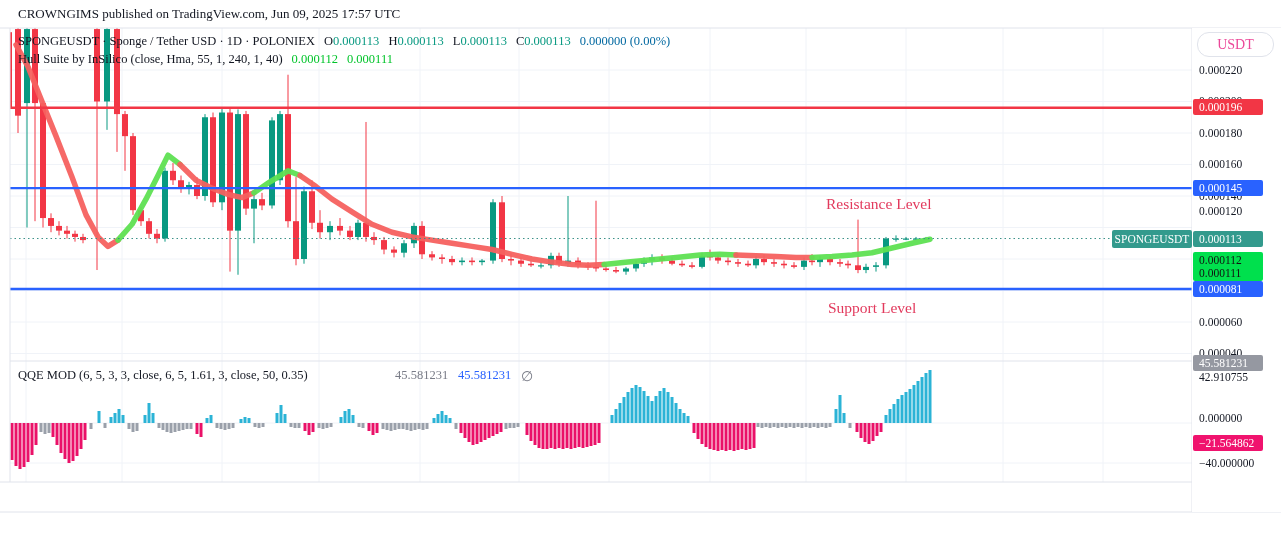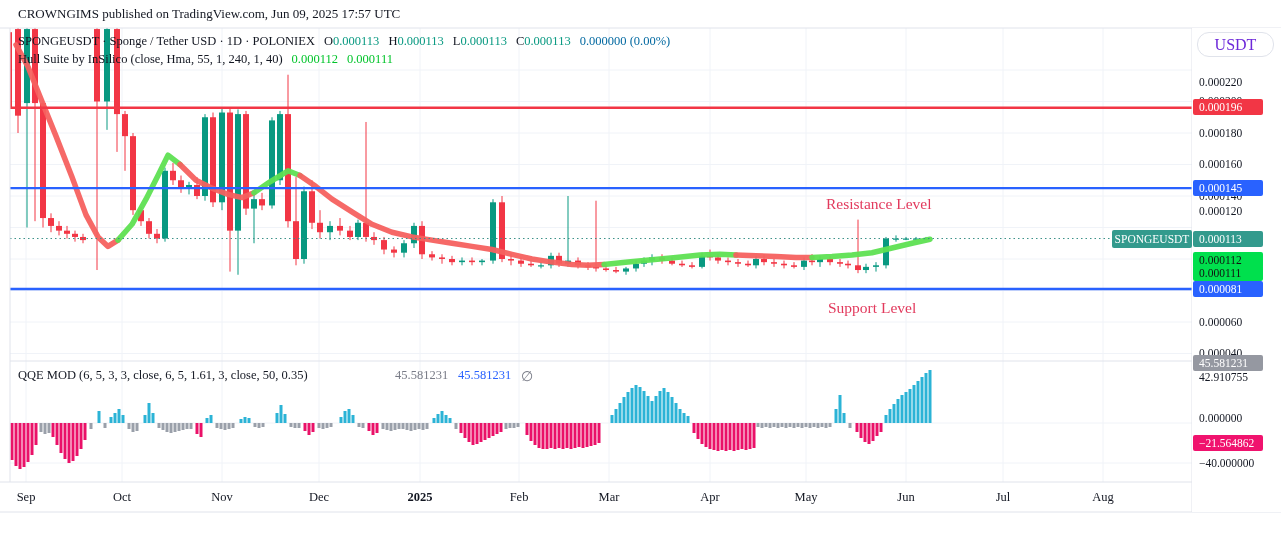--- a/index.html
+++ b/index.html
@@ -24,21 +24,21 @@
   .series-badge{position:absolute;left:1112px;top:230px;width:80px;height:18px;color:#fff;
                 font-size:11.5px;display:flex;align-items:center;justify-content:center;
                 border-radius:2px;z-index:5;}
   #price-axis{position:absolute;left:1192px;top:28px;width:89px;height:484px;background:#fff;
               font-size:11.5px;z-index:5;}
   #price-axis .tick{position:absolute;left:7px;height:14px;line-height:14px;color:#131722;z-index:1;}
   #price-axis .badge{position:absolute;left:1px;width:70px;height:16px;border-radius:2px;
                      display:flex;align-items:center;padding-left:6px;box-sizing:border-box;z-index:2;}
   .usdt-btn{position:absolute;left:5px;top:4px;width:75px;height:23px;border:1px solid #e0e3eb;
             border-radius:12px;display:flex;align-items:center;justify-content:center;
-            font-size:16px;background:#fff;color:#6d28d9;z-index:3;}
+            font-size:14px;background:#fff;color:#ec4899;z-index:3;}
   #time-axis{position:absolute;left:0;top:483px;width:1192px;height:29px;font-size:12.5px;z-index:4;}
   #time-axis .month{position:absolute;top:7px;transform:translateX(-50%);color:#131722;}
   .footer{position:absolute;left:12px;top:518px;display:flex;align-items:center;gap:7px;
           font-size:15px;font-weight:700;color:#131722;z-index:4;}
 </style>
 </head>
 <body>
 
 <div class="page">
 
@@ -540,55 +540,41 @@
     <span class="qe">∅</span>
   </div>
 
   <div class="anno res">Resistance Level</div>
   <div class="anno sup">Support Level</div>
 
   <div class="series-badge" style="background: rgb(51, 154, 141);">SPONGEUSDT</div>
 
   <div id="price-axis">
     <div class="usdt-btn">USDT</div>
-  <div class="tick" style="top: 47px;">0.000220</div>
+  <div class="tick" style="top: 35px;">0.000220</div>
       <div class="tick" style="top: 66px;">0.000200</div>
       <div class="tick" style="top: 98px;">0.000180</div>
       <div class="tick" style="top: 129px;">0.000160</div>
       <div class="tick" style="top: 161px;">0.000140</div>
       <div class="tick" style="top: 176px;">0.000120</div>
       <div class="tick" style="top: 287px;">0.000060</div>
       <div class="tick" style="top: 318px;">0.000040</div>
       <div class="tick" style="top: 342px;">42.910755</div>
       <div class="tick" style="top: 383px;">0.000000</div>
       <div class="tick" style="top: 428px;">−40.000000</div>
       <div class="badge" style="top: 71px; background: rgb(242, 54, 69); color: rgb(255, 255, 255);">0.000196</div>
       <div class="badge" style="top: 152px; background: rgb(41, 98, 255); color: rgb(255, 255, 255);">0.000145</div>
       <div class="badge" style="top: 203px; background: rgb(51, 154, 141); color: rgb(255, 255, 255);">0.000113</div>
       <div class="badge" style="top: 224px; background: rgb(0, 224, 77); color: rgb(17, 17, 17);">0.000112</div>
       <div class="badge" style="top: 237px; background: rgb(0, 224, 77); color: rgb(17, 17, 17);">0.000111</div>
       <div class="badge" style="top: 253px; background: rgb(41, 98, 255); color: rgb(255, 255, 255);">0.000081</div>
       <div class="badge" style="top: 327px; background: rgb(149, 152, 161); color: rgb(255, 255, 255);">45.581231</div>
       <div class="badge" style="top: 407px; background: rgb(240, 19, 110); color: rgb(255, 255, 255);">−21.564862</div>
     </div>
 
-  <div id="time-axis">
-      <div class="month" style="left: 26px;">Sep</div>
-      <div class="month" style="left: 122px;">Oct</div>
-      <div class="month" style="left: 222px;">Nov</div>
-      <div class="month" style="left: 319px;">Dec</div>
-      <div class="month" style="left: 420px; font-weight: 700;">2025</div>
-      <div class="month" style="left: 519px;">Feb</div>
-      <div class="month" style="left: 609px;">Mar</div>
-      <div class="month" style="left: 710px;">Apr</div>
-      <div class="month" style="left: 806px;">May</div>
-      <div class="month" style="left: 906px;">Jun</div>
-      <div class="month" style="left: 1003px;">Jul</div>
-      <div class="month" style="left: 1103px;">Aug</div>
-    </div>
 
   <div class="footer">
     <span style="display:inline-flex;">
       <svg width="21" height="16" viewBox="0 0 21 16">
         <path d="M0 2 h10 v4.2 H6.2 V14 H2 V6.2 H0 Z" fill="#131722"></path>
         <path d="M11.2 2 h7.6 L14.2 14 h-4.3 l3.3 -7.8 h-2 Z" fill="#131722"></path>
       </svg>
     </span>
     <span>TradingView</span>
   </div>

